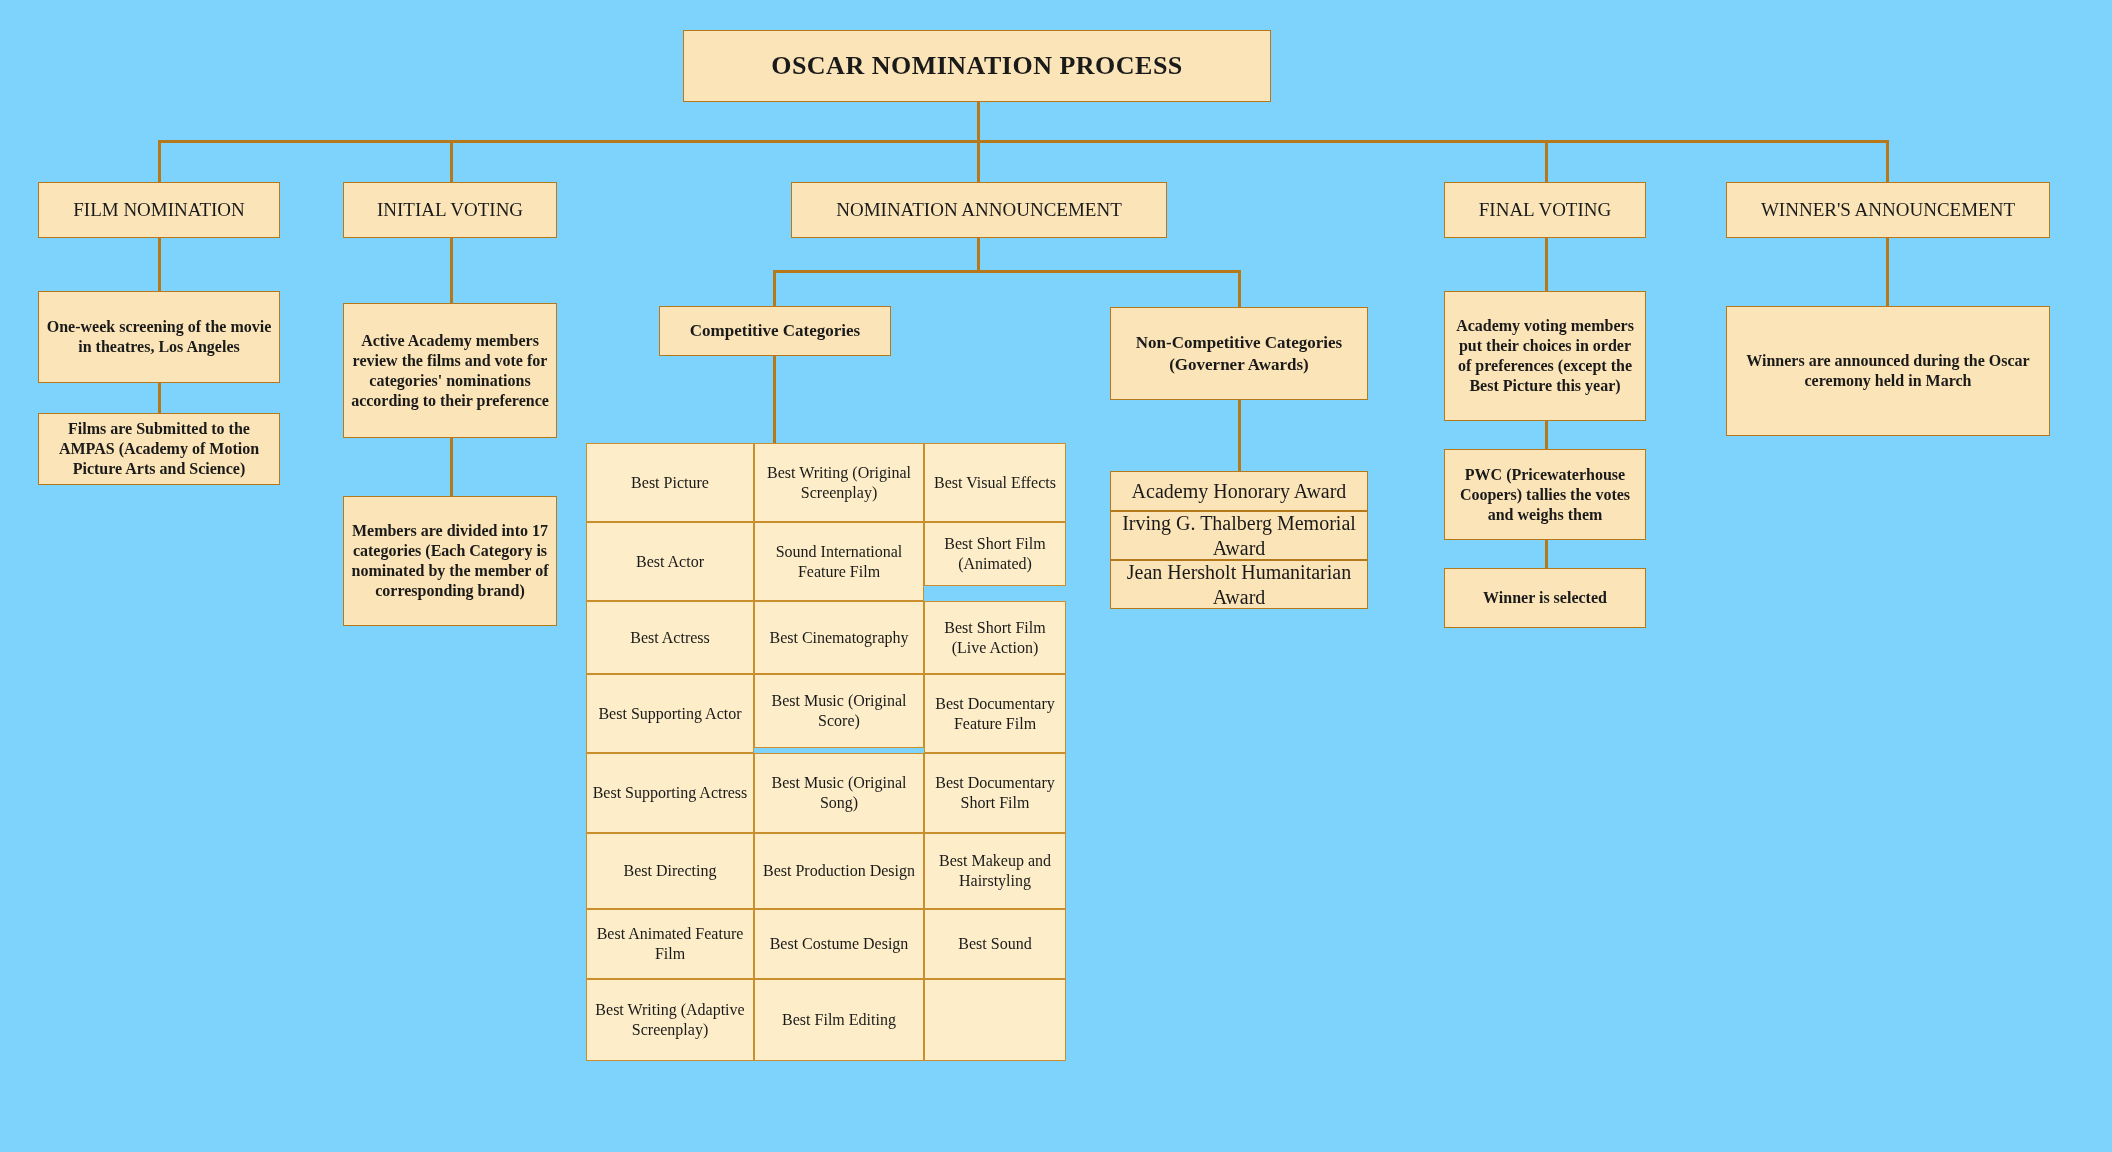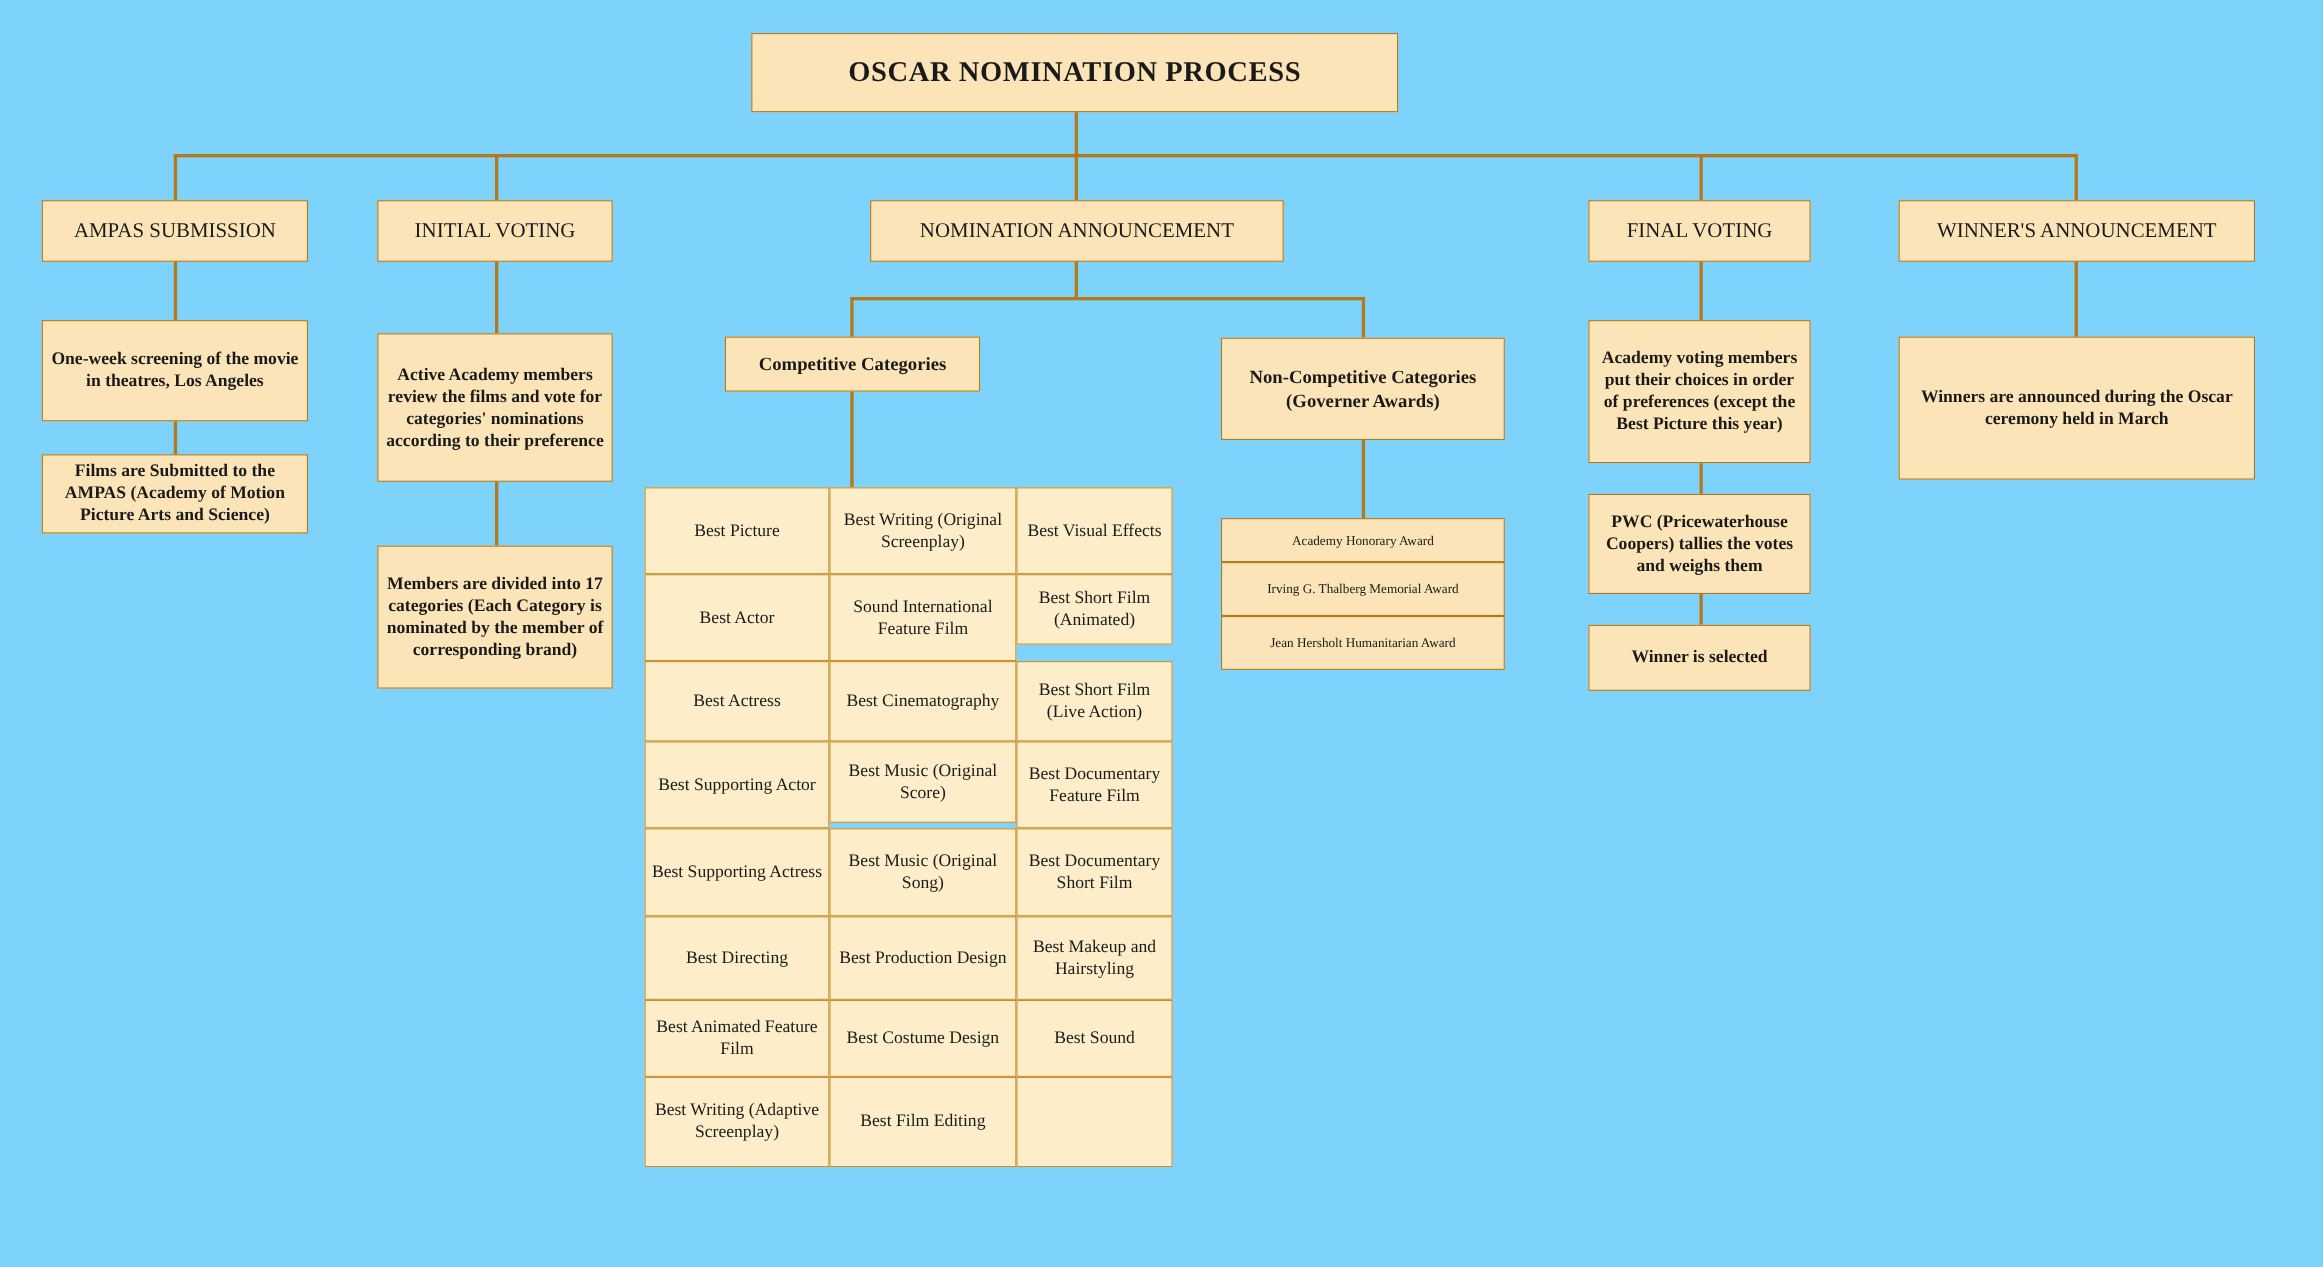--- a/index.html
+++ b/index.html
@@ -43,21 +43,21 @@
   }
   .sub-node {
     font-size: 17px;
     font-weight: bold;
   }
   .detail-node {
     font-size: 16px;
     font-weight: bold;
   }
   .plain-node {
-    font-size: 12px;
+    font-size: 20px;
   }
   .cell {
     position: absolute;
     box-sizing: border-box;
     background: #fdeec9;
     border: 1px solid #c98f2e;
     display: flex;
     align-items: center;
     justify-content: center;
     text-align: center;
@@ -99,21 +99,21 @@
   <div class="conn v" style="left:1238px; top:400px; height:72px;"></div>
 
   <div class="conn v" style="left:1545px; top:237px; height:55px;"></div>
   <div class="conn v" style="left:1545px; top:421px; height:28px;"></div>
   <div class="conn v" style="left:1545px; top:540px; height:28px;"></div>
 
   <div class="conn v" style="left:1886px; top:237px; height:70px;"></div>
 
   <div class="node title-node" style="left:683px; top:30px; width:588px; height:72px;">OSCAR NOMINATION PROCESS</div>
 
-  <div class="node phase-node" style="left:38px; top:182px; width:242px; height:56px;">AMPAS SUBMISSION</div>
+  <div class="node phase-node" style="left:38px; top:182px; width:242px; height:56px;">FILM NOMINATION</div>
 
   <div class="node phase-node" style="left:343px; top:182px; width:214px; height:56px;">INITIAL VOTING</div>
 
   <div class="node phase-node" style="left:791px; top:182px; width:376px; height:56px;">NOMINATION ANNOUNCEMENT</div>
 
   <div class="node phase-node" style="left:1444px; top:182px; width:202px; height:56px;">FINAL VOTING</div>
 
   <div class="node phase-node" style="left:1726px; top:182px; width:324px; height:56px;">WINNER'S ANNOUNCEMENT</div>
 
   <div class="node detail-node" style="left:38px; top:291px; width:242px; height:92px;">One-week screening of the movie in theatres, Los Angeles</div>

